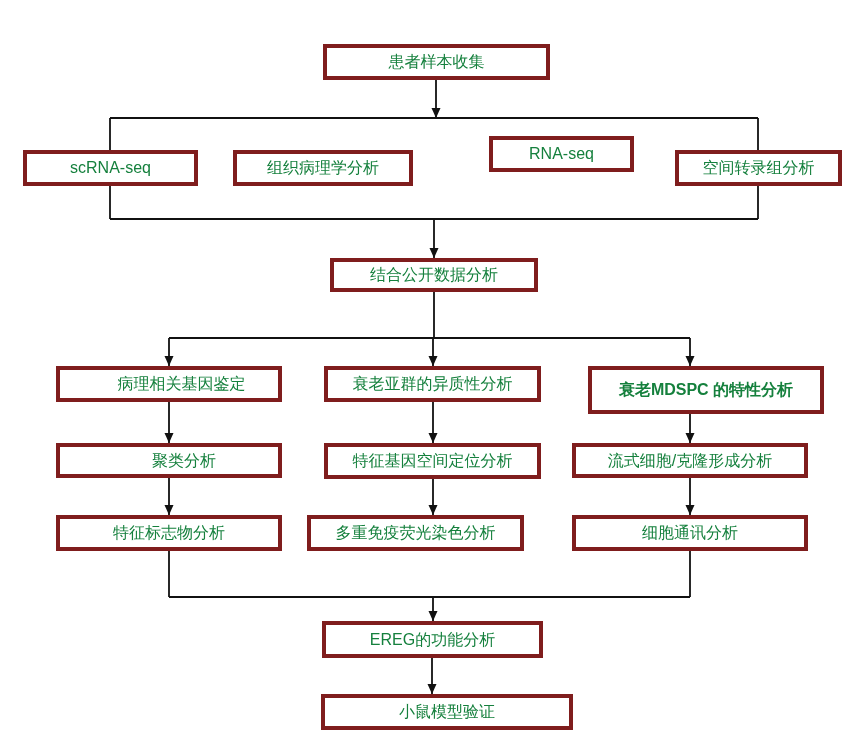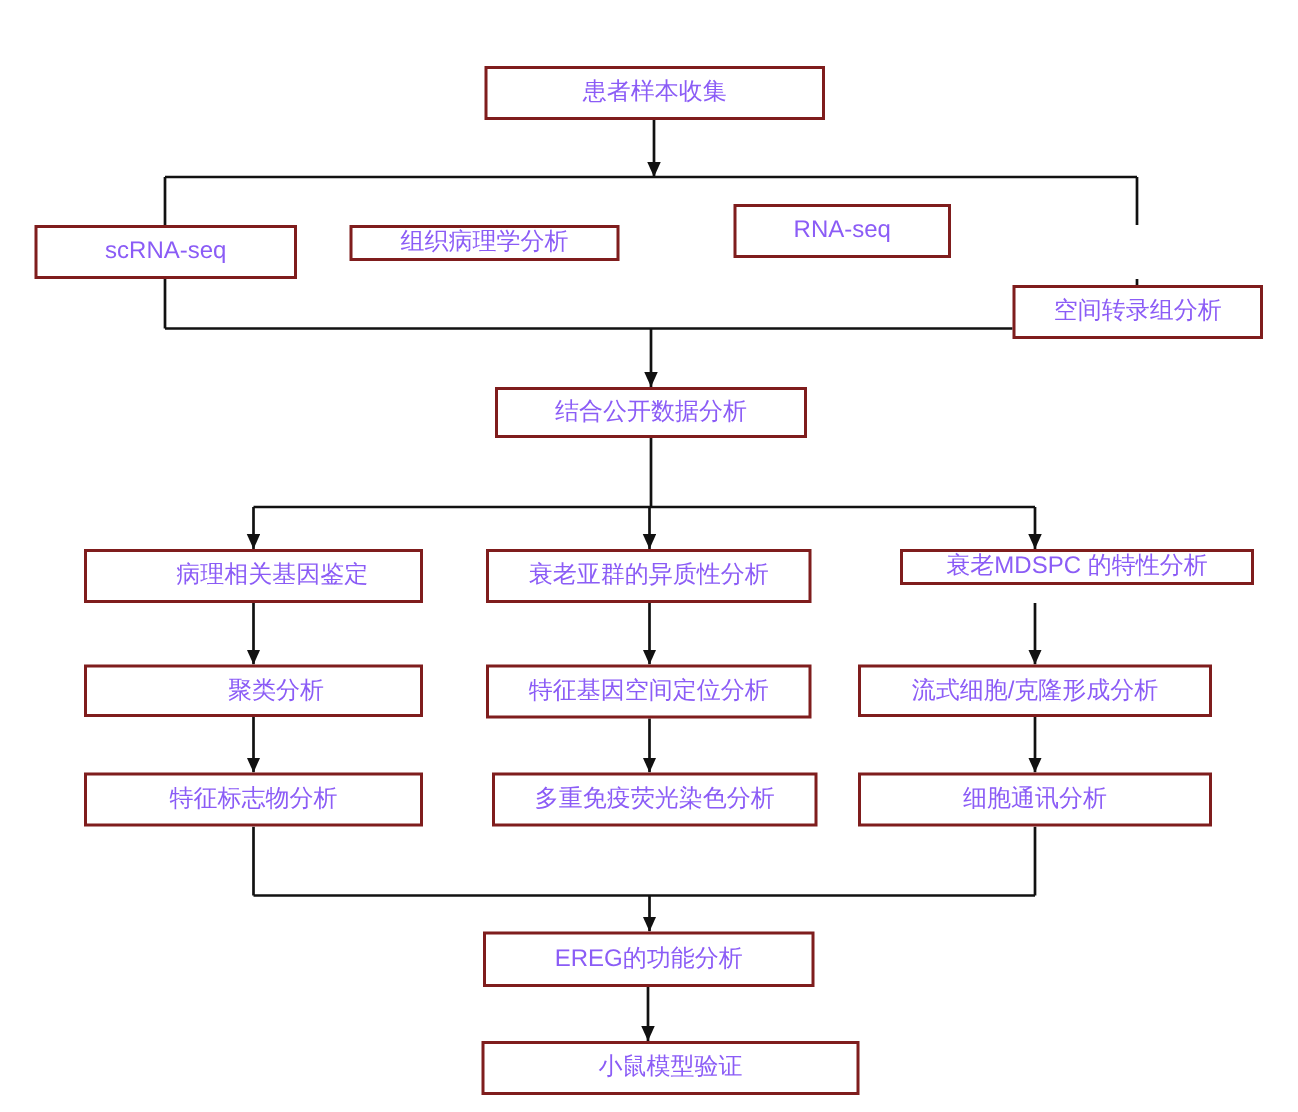--- a/index.html
+++ b/index.html
@@ -19,45 +19,45 @@
     position: absolute;
     left: 0;
     top: 0;
     width: 865px;
     height: 741px;
   }
   .node {
     position: absolute;
     box-sizing: border-box;
     background: #ffffff;
-    border: 2px solid #7f1d1d;
-    color: #8b5cf6;
+    border: 4px solid #7f1d1d;
+    color: #15803d;
     display: flex;
     align-items: center;
     justify-content: center;
     font-size: 16px;
     line-height: 1;
     white-space: nowrap;
     text-align: center;
   }
   
   #n-patient              { left: 323px; top:  44px; width: 227px; height: 36px; }
   #n-scrna                { left:  23px; top: 150px; width: 175px; height: 36px; }
-  #n-histopath            { left: 233px; top: 150px; width: 180px; height: 24px; }
+  #n-histopath            { left: 233px; top: 150px; width: 180px; height: 36px; }
   #n-rnaseq               { left: 460px; top: 136px; width: 145px; height: 36px; margin-left: 29px; }
-  #n-spatial              { left: 675px; top: 150px; width: 167px; height: 36px; margin-top: 40px; }
+  #n-spatial              { left: 675px; top: 150px; width: 167px; height: 36px; }
   #n-public-data          { left: 330px; top: 258px; width: 208px; height: 34px; }
   #n-patho-genes          { left:  56px; top: 366px; width: 226px; height: 36px; padding-left: 25px; }
   #n-senescent-hetero     { left: 324px; top: 366px; width: 217px; height: 36px; }
-  #n-mdspc-traits         { left: 600px; top: 366px; width: 236px; height: 24px; }
+  #n-mdspc-traits         { left: 588px; top: 366px; width: 236px; height: 48px; font-weight: bold; }
   #n-clustering           { left:  56px; top: 443px; width: 226px; height: 35px; padding-left: 30px; }
   #n-spatial-localization { left: 324px; top: 443px; width: 217px; height: 36px; }
   #n-flow-clone           { left: 572px; top: 443px; width: 236px; height: 35px; }
   #n-marker-analysis      { left:  56px; top: 515px; width: 226px; height: 36px; }
-  #n-immunofluorescence   { left: 328px; top: 515px; width: 217px; height: 36px; text-align: center; }
+  #n-immunofluorescence   { left: 307px; top: 515px; width: 217px; height: 36px; text-align: center; }
   #n-cell-communication   { left: 572px; top: 515px; width: 236px; height: 36px; }
   #n-ereg-function        { left: 322px; top: 621px; width: 221px; height: 37px; }
   #n-mouse-model          { left: 321px; top: 694px; width: 252px; height: 36px; }
 </style>
 </head>
 <body>
 
 <div id="canvas">
 
   <svg id="connectors" viewBox="0 0 865 741" xmlns="http://www.w3.org/2000/svg">

